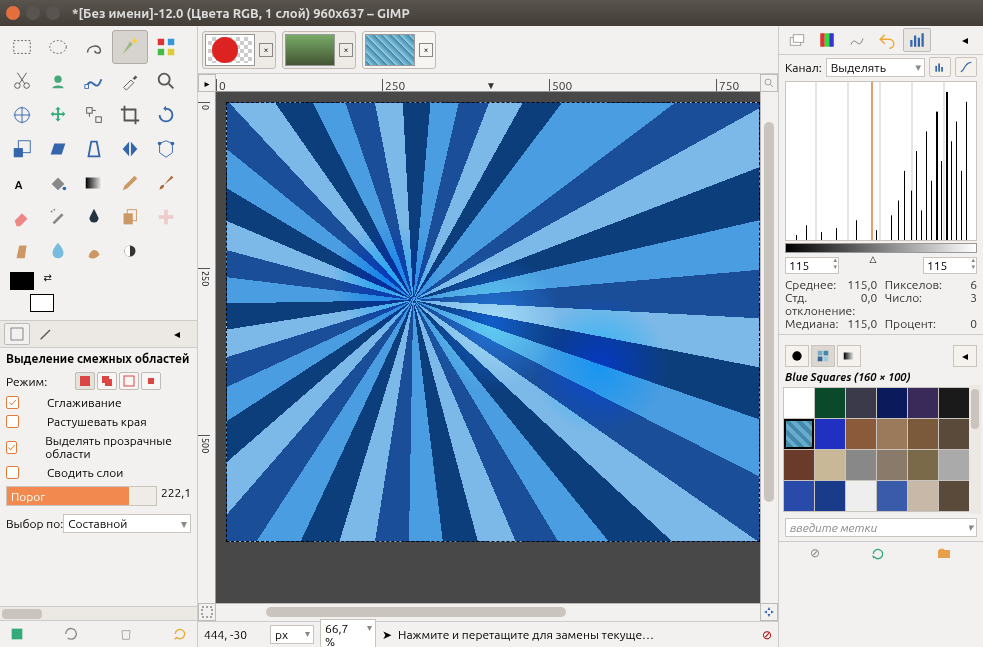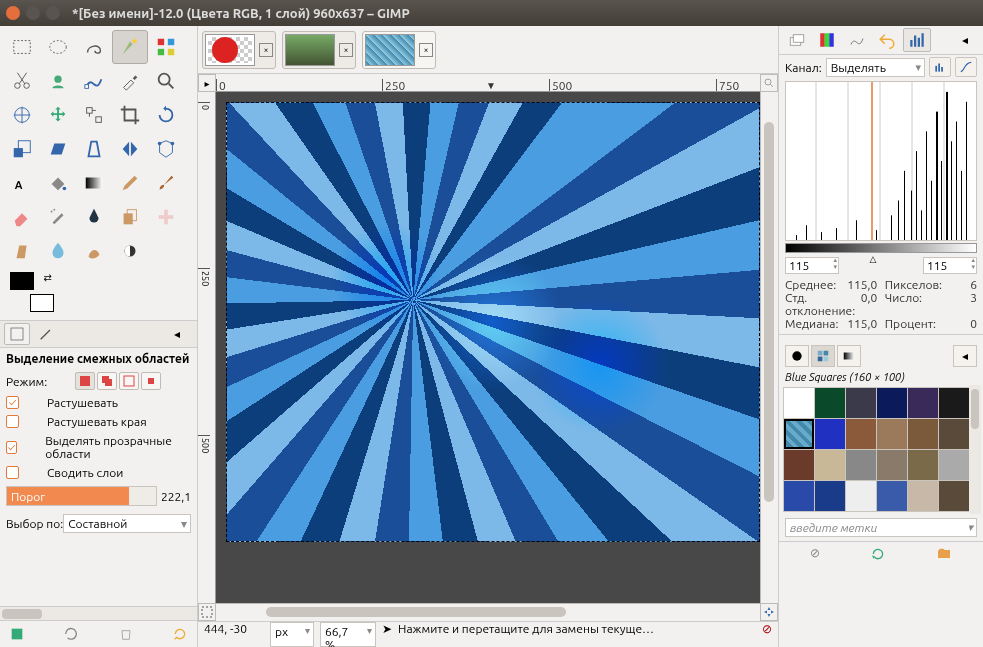--- a/index.html
+++ b/index.html
@@ -24,21 +24,21 @@
 .dock-tab.active{background:#f2f1f0;border-color:#bbb;}
 .options{padding:4px 6px;overflow:hidden;flex:1;display:flex;flex-direction:column;}
 .opt-title{font-weight:bold;margin-bottom:4px;}
 .opt-row{display:flex;align-items:center;margin:3px 0;gap:24px;}
 .opt-row label{margin-left:4px;}
 .mode-btns{display:flex;gap:2px;margin-left:4px;}
 .mode-btn{width:20px;height:18px;border:1px solid #c0bbb5;border-radius:2px;display:flex;align-items:center;justify-content:center;background:#f8f6f4;}
 .mode-btn.active{background:#e5e1db;}
 .chk{width:13px;height:13px;border:1px solid #e07b3c;border-radius:2px;display:inline-flex;align-items:center;justify-content:center;background:#fff;}
 .chk.checked::after{content:"✓";color:#e07b3c;font-size:11px;line-height:1;}
-.slider-row{display:flex;align-items:center;margin:4px 0;}
+.slider-row{display:flex;align-items:flex-start;margin:4px 0;}
 .slider-track{flex:1;height:20px;background:linear-gradient(to right,#f28a4f 0%,#f28a4f 82%,#efece8 82%);border:1px solid #c9c4be;position:relative;display:flex;align-items:center;padding:0 4px;color:#fff;font-size:11px;}
 .slider-val{width:34px;text-align:left;padding-left:4px;}
 .select-row{display:flex;align-items:center;margin:4px 0;}
 .select-box{flex:1;border:1px solid #c9c4be;background:#fff;padding:2px 16px 2px 4px;position:relative;}
 .select-box::after{content:"▾";position:absolute;right:3px;top:2px;color:#888;}
 .hscroll{height:14px;background:#ece9e5;border-top:1px solid #ccc;position:relative;}
 .hscroll .thumb{position:absolute;left:2px;top:2px;height:10px;width:40px;background:#c9c4be;border-radius:4px;}
 .bottom-btns{display:flex;justify-content:space-between;padding:3px 6px;border-top:1px solid #ccc;}
 .bottom-btns .b{width:22px;height:20px;display:flex;align-items:center;justify-content:center;}
 
@@ -61,21 +61,21 @@
  radial-gradient(circle at 50% 50%, #a7bfd0 0%, transparent 20%),
  repeating-conic-gradient(from 45deg at 35% 45%, #4a9de0 0deg 8deg, #1a4e99 8deg 16deg, #7cb8e8 16deg 24deg, #0d3e7c 24deg 32deg),
  repeating-conic-gradient(from 0deg at 65% 55%, #3d8cd4 0deg 10deg, #9fc5df 10deg 20deg, #1c5fa8 20deg 30deg),
  linear-gradient(135deg, #7da8c8, #4d88bc, #9fc2d9, #2868a8);
  background-blend-mode: overlay, overlay, overlay, normal, screen, normal;
 }
 .scroll-h{position:absolute;bottom:0;left:18px;right:18px;height:18px;background:#f2f1f0;border-top:1px solid #bbb;}
 .scroll-h .thumb{position:absolute;top:3px;left:50px;height:10px;width:300px;background:#c9c4be;border-radius:5px;}
 .scroll-v{position:absolute;top:18px;right:0;bottom:18px;width:18px;background:#f2f1f0;border-left:1px solid #bbb;}
 .scroll-v .thumb{position:absolute;left:3px;top:30px;width:10px;height:380px;background:#c9c4be;border-radius:5px;}
-.statusbar{height:26px;display:flex;padding:0 6px;border-top:1px solid #ccc;gap:6px;font-size:12px;}
+.statusbar{height:26px;display:flex;align-items:center;padding:0 6px;border-top:1px solid #ccc;gap:6px;font-size:12px;}
 .status-field{border:1px solid #c9c4be;background:#fff;padding:2px 18px 2px 4px;position:relative;}
 .status-field::after{content:"▾";position:absolute;right:3px;top:2px;color:#888;font-size:10px;}
 .status-msg{flex:1;overflow:hidden;white-space:nowrap;text-overflow:ellipsis;}
 
 .right{width:204px;background:#f2f1f0;display:flex;flex-direction:column;}
 .r-tabs{display:flex;padding:2px 4px;gap:2px;border-bottom:1px solid #ccc;}
 .r-tab{width:28px;height:24px;border:1px solid transparent;border-radius:2px;display:flex;align-items:center;justify-content:center;}
 .r-tab.active{background:#eae6e1;border-color:#bbb;}
 .r-title{padding:2px 6px;font-style:italic;color:#333;font-size:11px;}
 .r-row{display:flex;align-items:center;padding:2px 6px;gap:4px;}
@@ -91,21 +91,21 @@
 .num-input::after{content:"▴\A▾";white-space:pre;position:absolute;right:1px;top:-2px;font-size:7px;line-height:7px;color:#888;}
 .stats{padding:0 6px;font-size:10px;color:#333;}
 .stats .srow{display:flex;justify-content:space-between;}
 .stats .col{width:48%;display:flex;justify-content:space-between;}
 .sep{height:5px;border-top:1px solid #ccc;margin:4px 0;}
 .pat-tabs{display:flex;padding:2px 6px;gap:2px;}
 .pat-tab{width:24px;height:22px;border:1px solid #c9c4be;background:#f5f2ee;display:flex;align-items:center;justify-content:center;}
 .pat-tab.active{background:#dcd7d0;}
 .filter-box{margin:2px 6px;border:1px solid #c9c4be;background:#fff;padding:2px 14px 2px 4px;font-style:italic;color:#888;position:relative;font-size:11px;}
 .filter-box::after{content:"▾";position:absolute;right:3px;top:2px;}
-.pat-title{padding:2px 6px;font-style:italic;font-size:11px;}
+.pat-title{padding:2px 6px;font-style:italic;font-size:11px;font-weight:bold;}
 .pat-grid{margin:2px 4px;display:grid;grid-template-columns:repeat(6,30px);grid-auto-rows:30px;gap:1px;border:1px solid #c9c4be;background:#c9c4be;max-height:126px;overflow:hidden;position:relative;}
 .pat-cell{background:#888;}
 .pat-cell.sel{outline:2px solid #000;outline-offset:-2px;z-index:1;}
 .pat-scroll{position:absolute;right:0;top:0;bottom:0;width:12px;background:#ece9e5;}
 .pat-scroll .thumb{position:absolute;top:4px;left:2px;width:8px;height:40px;background:#c9c4be;border-radius:4px;}
 .tag-box{margin:4px 6px;border:1px solid #c9c4be;background:#fff;padding:2px 14px 2px 4px;font-style:italic;color:#888;position:relative;font-size:11px;}
 .tag-box::after{content:"▾";position:absolute;right:3px;top:2px;}
 .r-bottom{display:flex;justify-content:space-around;padding:4px 6px;border-top:1px solid #ccc;}
 </style>
 </head>
@@ -382,21 +382,21 @@
             </div>
           <div class="mode-btn">
               <svg width="12" height="12">
                 <rect x="3" y="3" width="6" height="6" fill="#d44"></rect>
               </svg>
             </div>
         </div>
       </div>
       <div class="opt-row">
           <span class="chk checked"></span>
-          <label>Растушевать</label>
+          <label>Сглаживание</label>
         </div>
       <div class="opt-row">
           <span class="chk"></span>
           <label>Растушевать края</label>
         </div>
       <div class="opt-row">
           <span class="chk checked"></span>
           <label>Выделять прозрачные области</label>
         </div>
       <div class="opt-row">

